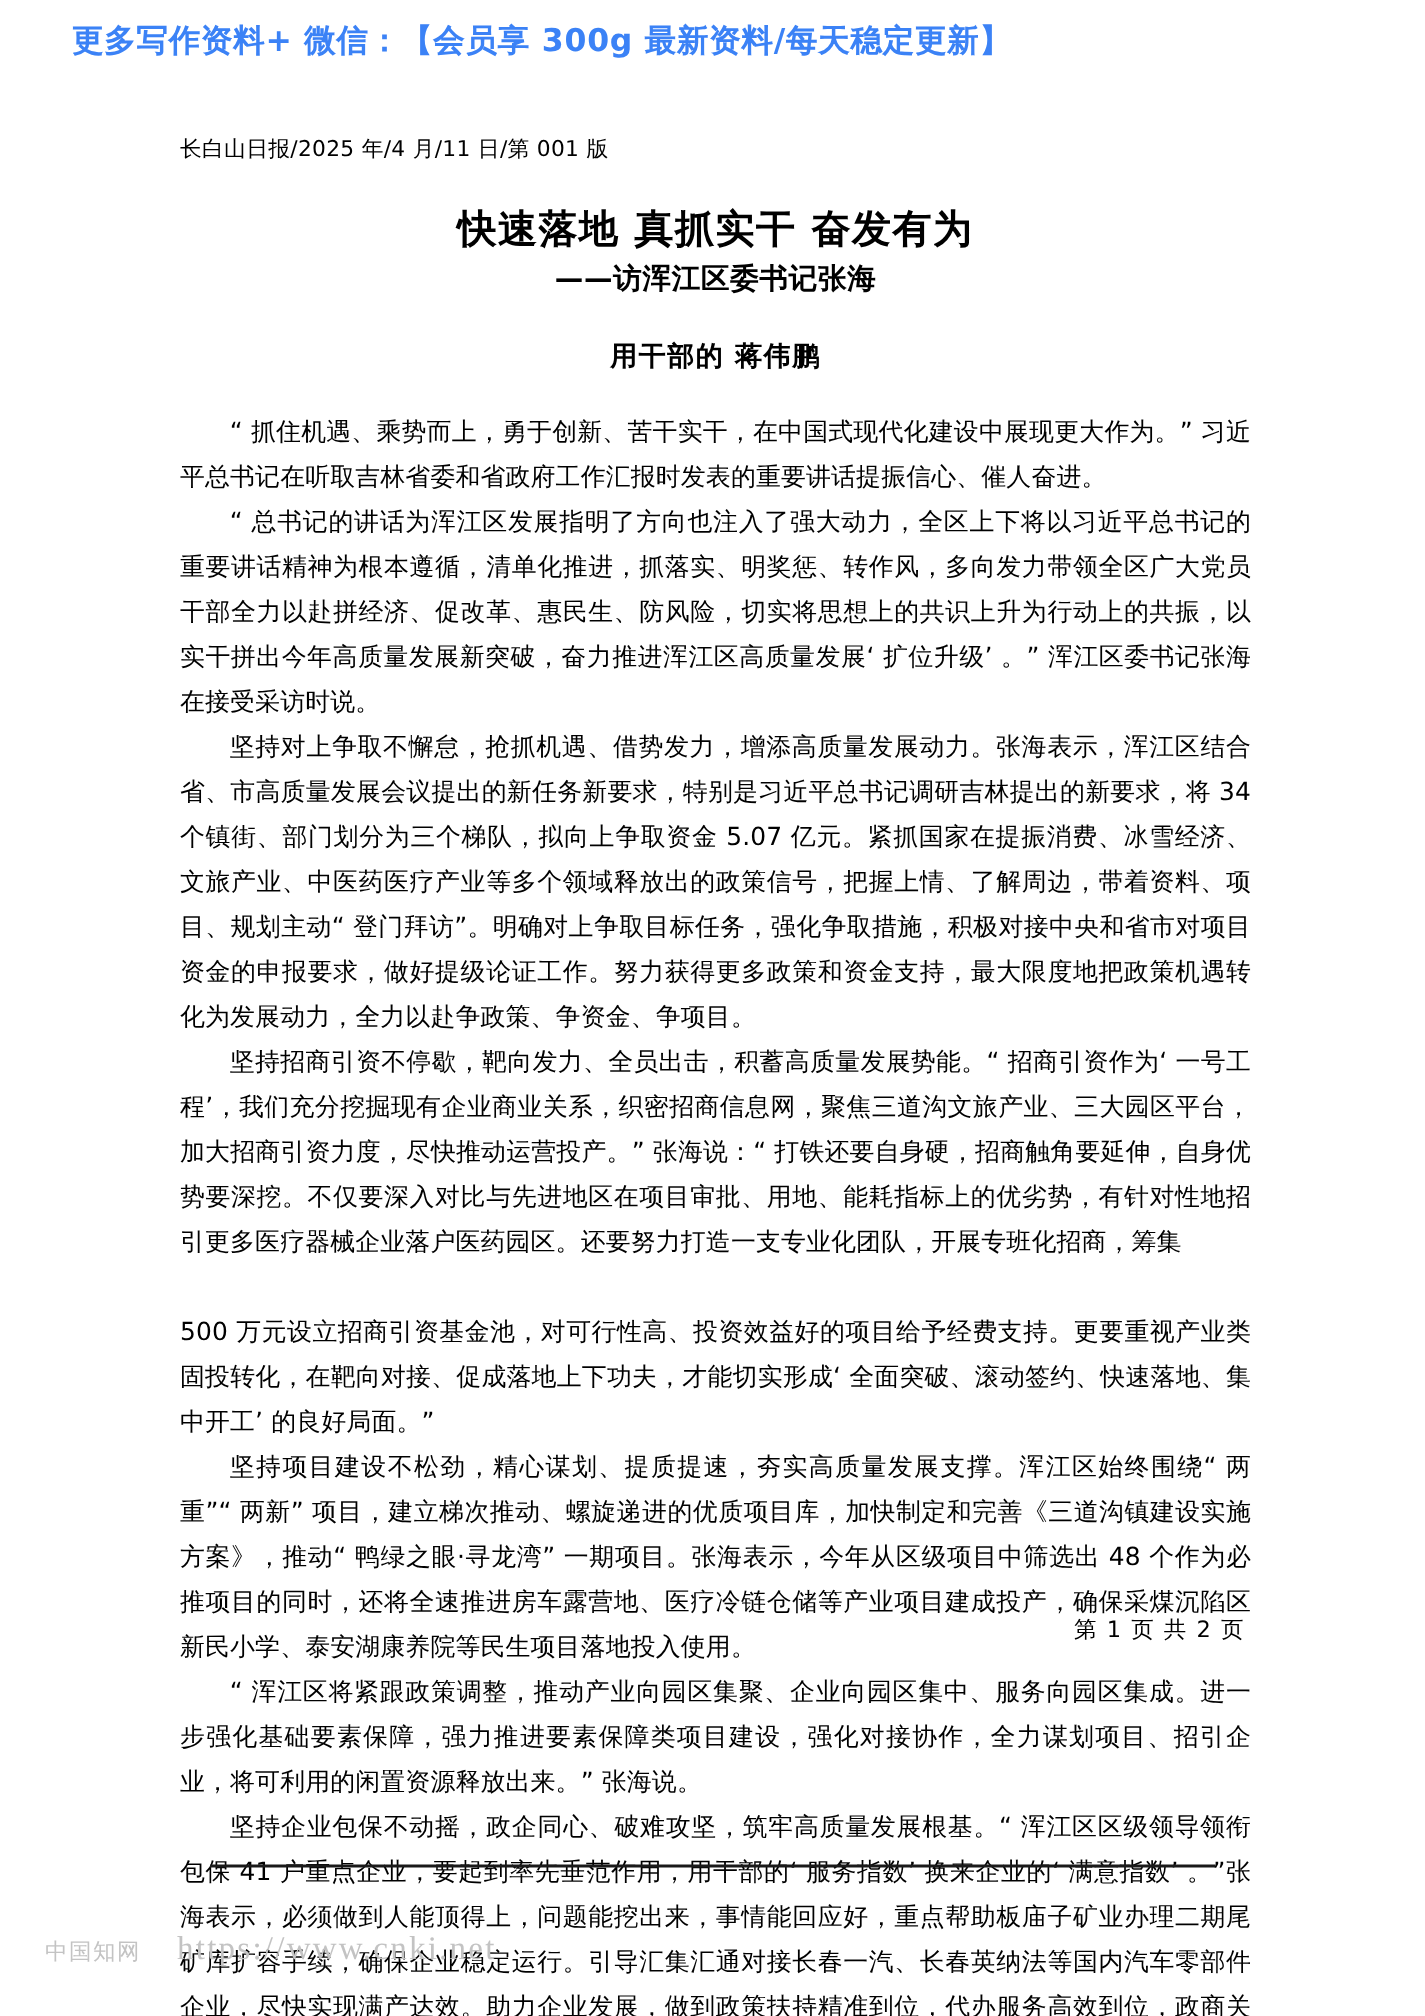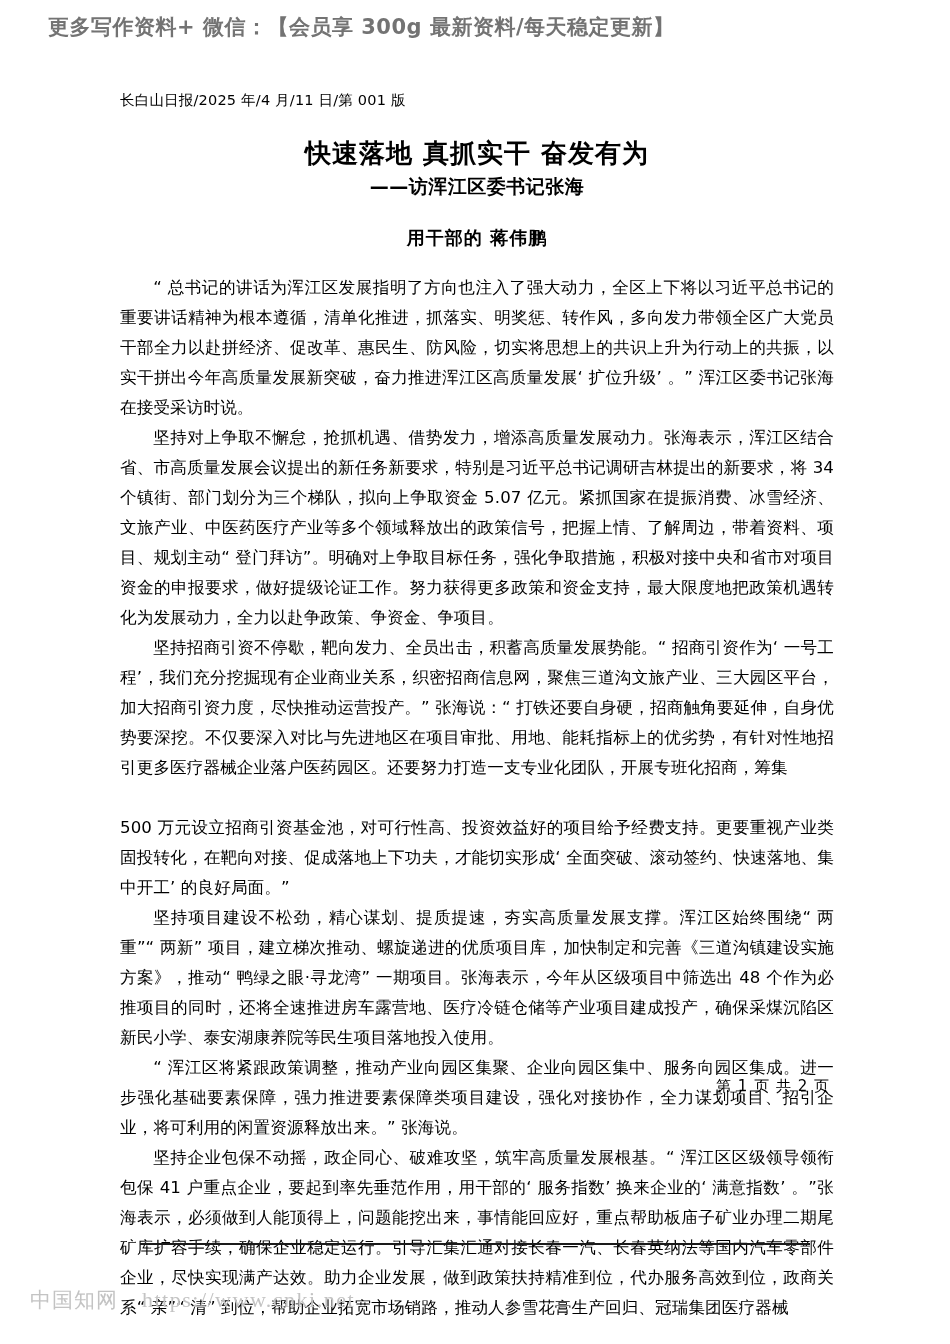--- a/index.html
+++ b/index.html
@@ -124,48 +124,49 @@
   .watermark {
     position: absolute;
     left: 30px;
     top: 1286px;
     display: flex;
     align-items: baseline;
     gap: 24px;
     color: #c3c3c3;
   }
   .watermark .wm-name {
-    font-size: 21px;
+    font-size: 15px;
     letter-spacing: 1px;
     font-family: "DejaVu Serif", "Liberation Serif", serif;
   }
   .watermark .wm-url {
     font-size: 22px;
     letter-spacing: 1.5px;
     font-family: Liberation Serif, serif;
   }
 </style>
 </head>
 <body>
 
 <div class="page">
 
-  <div class="promo" style="color: #737373;">更多写作资料+ 微信：【会员享 300g 最新资料/每天稳定更新】</div>
+  <div class="promo" style="color: #3b82f6;">更多写作资料+ 微信：【会员享 300g 最新资料/每天稳定更新】</div>
 
   <div class="doc">
 
     <div class="dateline">长白山日报/2025 年/4 月/11 日/第 001 版</div>
 
     <h1 class="headline">快速落地  真抓实干  奋发有为</h1>
 
     <h2 class="subheadline">——访浑江区委书记张海</h2>
 
     <div class="byline">用干部的  蒋伟鹏</div>
 
     <div class="body-copy" id="body-copy">
+        <p class="para indent">“ 抓住机遇、乘势而上，勇于创新、苦干实干，在中国式现代化建设中展现更大作为。” 习近平总书记在听取吉林省委和省政府工作汇报时发表的重要讲话提振信心、催人奋进。</p>
         <p class="para indent">“ 总书记的讲话为浑江区发展指明了方向也注入了强大动力，全区上下将以习近平总书记的重要讲话精神为根本遵循，清单化推进，抓落实、明奖惩、转作风，多向发力带领全区广大党员干部全力以赴拼经济、促改革、惠民生、防风险，切实将思想上的共识上升为行动上的共振，以实干拼出今年高质量发展新突破，奋力推进浑江区高质量发展‘ 扩位升级’ 。” 浑江区委书记张海在接受采访时说。</p>
         <p class="para indent">坚持对上争取不懈怠，抢抓机遇、借势发力，增添高质量发展动力。张海表示，浑江区结合省、市高质量发展会议提出的新任务新要求，特别是习近平总书记调研吉林提出的新要求，将 34 个镇街、部门划分为三个梯队，拟向上争取资金 5.07 亿元。紧抓国家在提振消费、冰雪经济、文旅产业、中医药医疗产业等多个领域释放出的政策信号，把握上情、了解周边，带着资料、项目、规划主动“ 登门拜访”。明确对上争取目标任务，强化争取措施，积极对接中央和省市对项目资金的申报要求，做好提级论证工作。努力获得更多政策和资金支持，最大限度地把政策机遇转化为发展动力，全力以赴争政策、争资金、争项目。</p>
         <p class="para indent">坚持招商引资不停歇，靶向发力、全员出击，积蓄高质量发展势能。“ 招商引资作为‘ 一号工程’，我们充分挖掘现有企业商业关系，织密招商信息网，聚焦三道沟文旅产业、三大园区平台，加大招商引资力度，尽快推动运营投产。” 张海说：“ 打铁还要自身硬，招商触角要延伸，自身优势要深挖。不仅要深入对比与先进地区在项目审批、用地、能耗指标上的优劣势，有针对性地招引更多医疗器械企业落户医药园区。还要努力打造一支专业化团队，开展专班化招商，筹集</p>
         <p class="para noindent gap-before">500 万元设立招商引资基金池，对可行性高、投资效益好的项目给予经费支持。更要重视产业类固投转化，在靶向对接、促成落地上下功夫，才能切实形成‘ 全面突破、滚动签约、快速落地、集中开工’ 的良好局面。”</p>
         <p class="para indent">坚持项目建设不松劲，精心谋划、提质提速，夯实高质量发展支撑。浑江区始终围绕“ 两重”“ 两新” 项目，建立梯次推动、螺旋递进的优质项目库，加快制定和完善《三道沟镇建设实施方案》，推动“ 鸭绿之眼·寻龙湾” 一期项目。张海表示，今年从区级项目中筛选出 48 个作为必推项目的同时，还将全速推进房车露营地、医疗冷链仓储等产业项目建成投产，确保采煤沉陷区新民小学、泰安湖康养院等民生项目落地投入使用。</p>
         <p class="para indent">“ 浑江区将紧跟政策调整，推动产业向园区集聚、企业向园区集中、服务向园区集成。进一步强化基础要素保障，强力推进要素保障类项目建设，强化对接协作，全力谋划项目、招引企业，将可利用的闲置资源释放出来。” 张海说。</p>
         <p class="para indent">坚持企业包保不动摇，政企同心、破难攻坚，筑牢高质量发展根基。“ 浑江区区级领导领衔包保 41 户重点企业，要起到率先垂范作用，用干部的‘ 服务指数’ 换来企业的‘ 满意指数’ 。”张海表示，必须做到人能顶得上，问题能挖出来，事情能回应好，重点帮助板庙子矿业办理二期尾矿库扩容手续，确保企业稳定运行。引导汇集汇通对接长春一汽、长春英纳法等国内汽车零部件企业，尽快实现满产达效。助力企业发展，做到政策扶持精准到位，代办服务高效到位，政商关系“ 亲”“ 清” 到位，帮助企业拓宽市场销路，推动人参雪花膏生产回归、冠瑞集团医疗器械</p>
       </div>
 
   </div>

